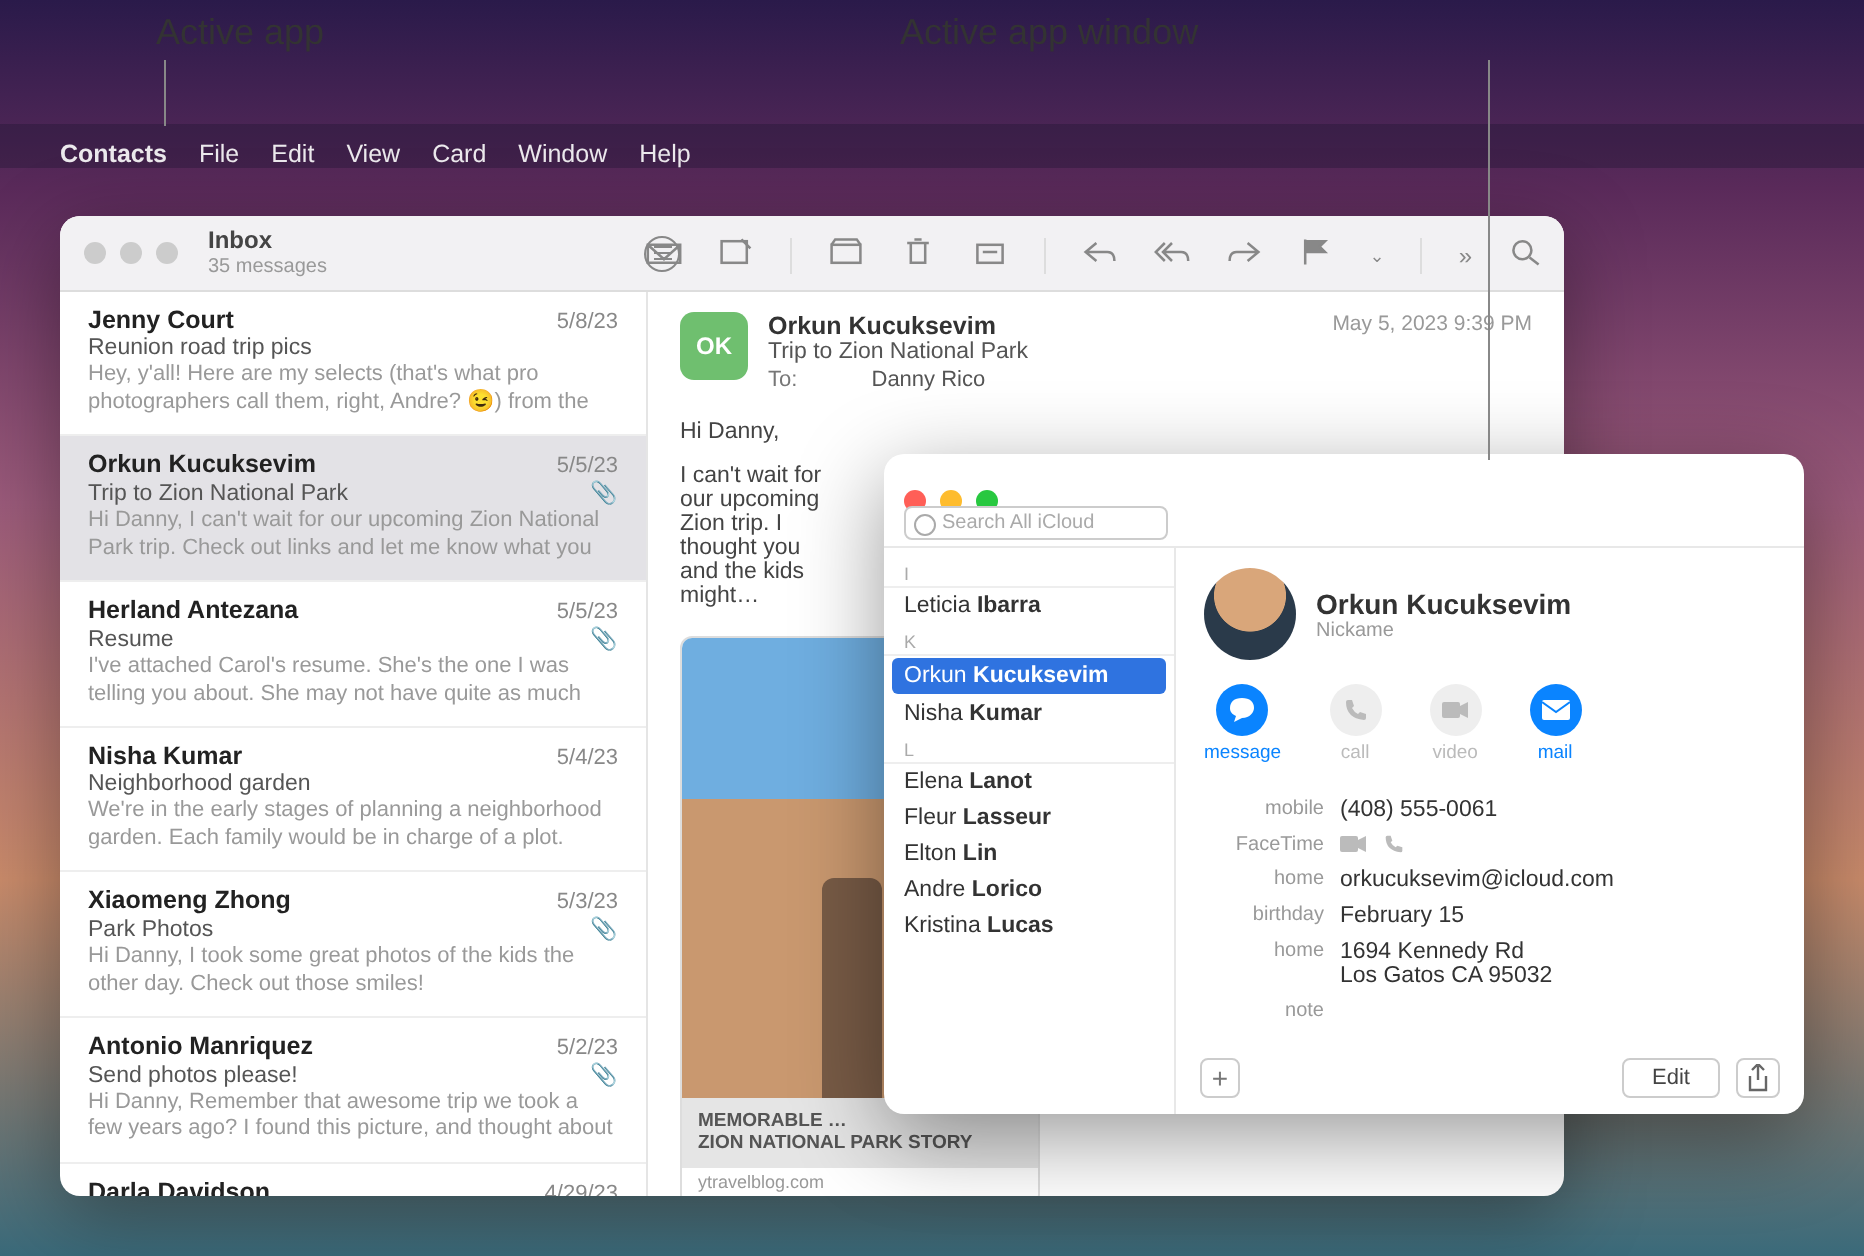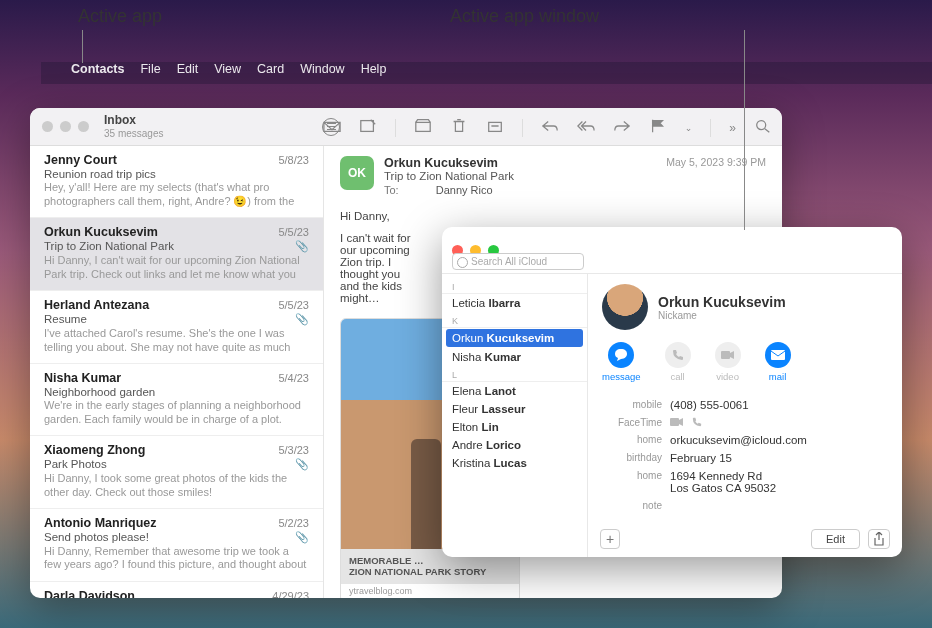--- a/index.html
+++ b/index.html
@@ -4,21 +4,21 @@
 <style>
 * { box-sizing: border-box; margin: 0; padding: 0; font-family: -apple-system, "Helvetica Neue", Helvetica, Arial, sans-serif; }
 body { width: 932px; height: 628px; position: relative; background: linear-gradient(180deg, #2a1a4a 0%, #5a2a5a 15%, #9a5a7a 40%, #c88a6a 70%, #3a6a7a 100%); font-size: 12px; color: #333; overflow: hidden; }
 
 
 .callouts { position: absolute; top: 0; left: 0; right: 0; height: 62px; z-index: 10; pointer-events: none; }
 .callout-text { position: absolute; font-size: 18px; color: #333; }
 .callout-line { position: absolute; width: 1px; background: #888; }
 
 
-.menubar { position: absolute; top: 62px; left: 0; right: 0; height: 22px; background: rgba(30,20,50,0.35); display: flex; align-items: flex-start; padding: 0 14px; gap: 16px; color: rgba(255,255,255,0.9); font-size: 12.5px; margin-left: 41px; }
+.menubar { position: absolute; top: 62px; left: 0; right: 0; height: 22px; background: rgba(30,20,50,0.35); display: flex; align-items: flex-end; padding: 0 14px; gap: 16px; color: rgba(255,255,255,0.9); font-size: 12.5px; }
 .menubar .apple { font-size: 14px; }
 .menubar .appname { font-weight: 600; }
 
 
 .mail-window { position: absolute; top: 108px; left: 30px; width: 752px; height: 490px; background: #fff; border-radius: 10px; box-shadow: 0 10px 40px rgba(0,0,0,0.35); overflow: hidden; display: flex; flex-direction: column; }
 .mail-titlebar { height: 38px; background: #f2f1f3; border-bottom: 1px solid #ddd; display: flex; align-items: center; position: relative; }
 .traffic { display: flex; gap: 7px; position: absolute; left: 12px; top: 13px; }
 .traffic-dot { width: 11px; height: 11px; border-radius: 50%; background: #ccc; }
 .mail-title-center { margin-left: 74px; display: flex; flex-direction: column; line-height: 1.1; justify-content: center; }
 .mail-title-center .t1 { font-size: 12px; font-weight: 600; color: #444; }

